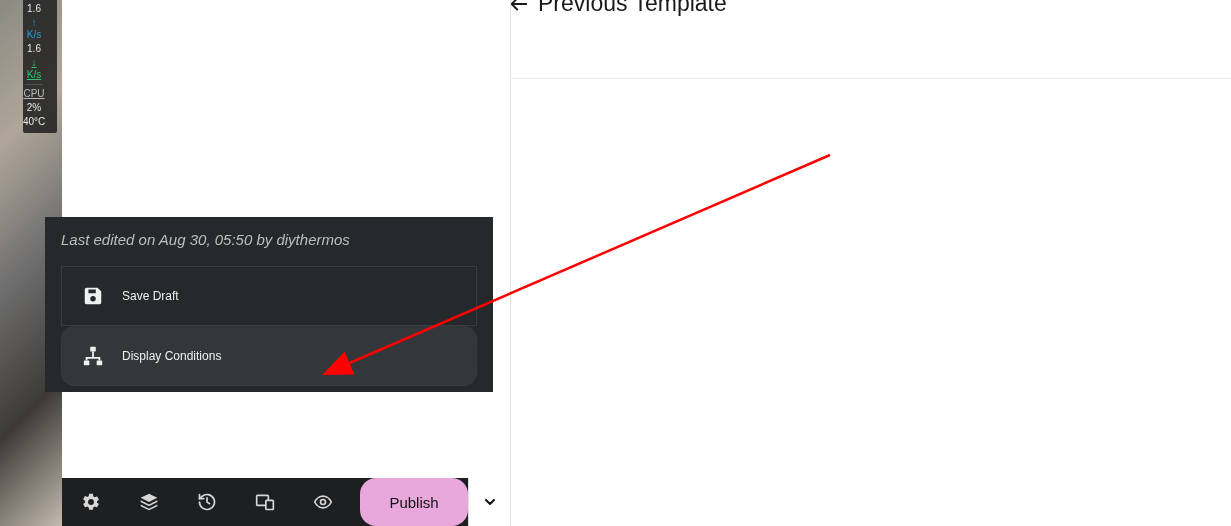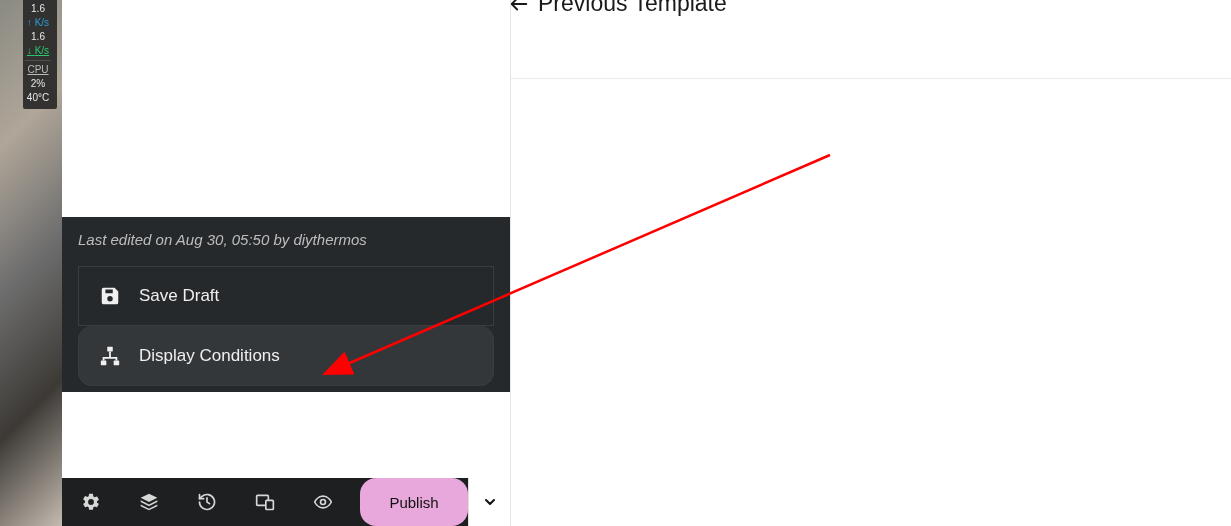--- a/index.html
+++ b/index.html
@@ -8,50 +8,50 @@
   
   .bg-strip {
     position: absolute; left: 0; top: 0; width: 62px; height: 526px;
     background: linear-gradient(135deg, #8a8a82 0%, #b0a699 25%, #6e6e6e 50%, #3d3a36 75%, #c4bbb0 100%);
     filter: blur(0.5px);
   }
   .sys-widget {
     position: absolute; left: 23px; top: 0; width: 34px;
     font-size: 10px; line-height: 12px; text-align: center; color: #e8e8e8;
     background: rgba(40,40,40,0.92); border-radius: 0 0 2px 2px;
-    padding: 2px 4px 4px 0;
+    padding: 2px 12px 4px 0;
   }
   .sys-row { display: block; padding: 1px 0; }
   .sys-up { color: #2e9bd6; }
   .sys-dn { color: #29c96f; text-decoration: underline; }
   .sys-sep { border-top: 1px solid rgba(255,255,255,0.15); margin: 2px 2px; }
   .sys-cpu { color: #bbb; text-decoration: underline; }
 
   
   .editor-panel {
-    position: absolute; left: 62px; top: 217px; width: 448px;
+    position: absolute; left: 45px; top: 217px; width: 448px;
     background: #26292c; color: #e8e8e8;
     padding-bottom: 6px;
   }
   .editor-panel .meta {
     padding: 14px 16px 18px 16px;
     font-style: italic;
     color: #bdbdbd;
     font-size: 15px;
   }
   .editor-panel .menu {
     padding: 0 16px;
     display: flex; flex-direction: column; gap: 0;
   }
   .menu-item {
     display: flex; align-items: center; gap: 18px;
     height: 60px;
     padding: 0 20px;
     border: 1px solid #3a3d40;
-    font-size: 17px;
+    font-size: 12px;
     color: #efefef;
     cursor: pointer;
     background: #26292c;
   }
   .menu-item + .menu-item { border-top: none; }
   .menu-item.hover { background: #34373a; border-radius: 14px; }
   .menu-item .ico { width: 22px; height: 22px; flex: 0 0 22px; color: #f0f0f0; }
 
   
   .toolbar {

